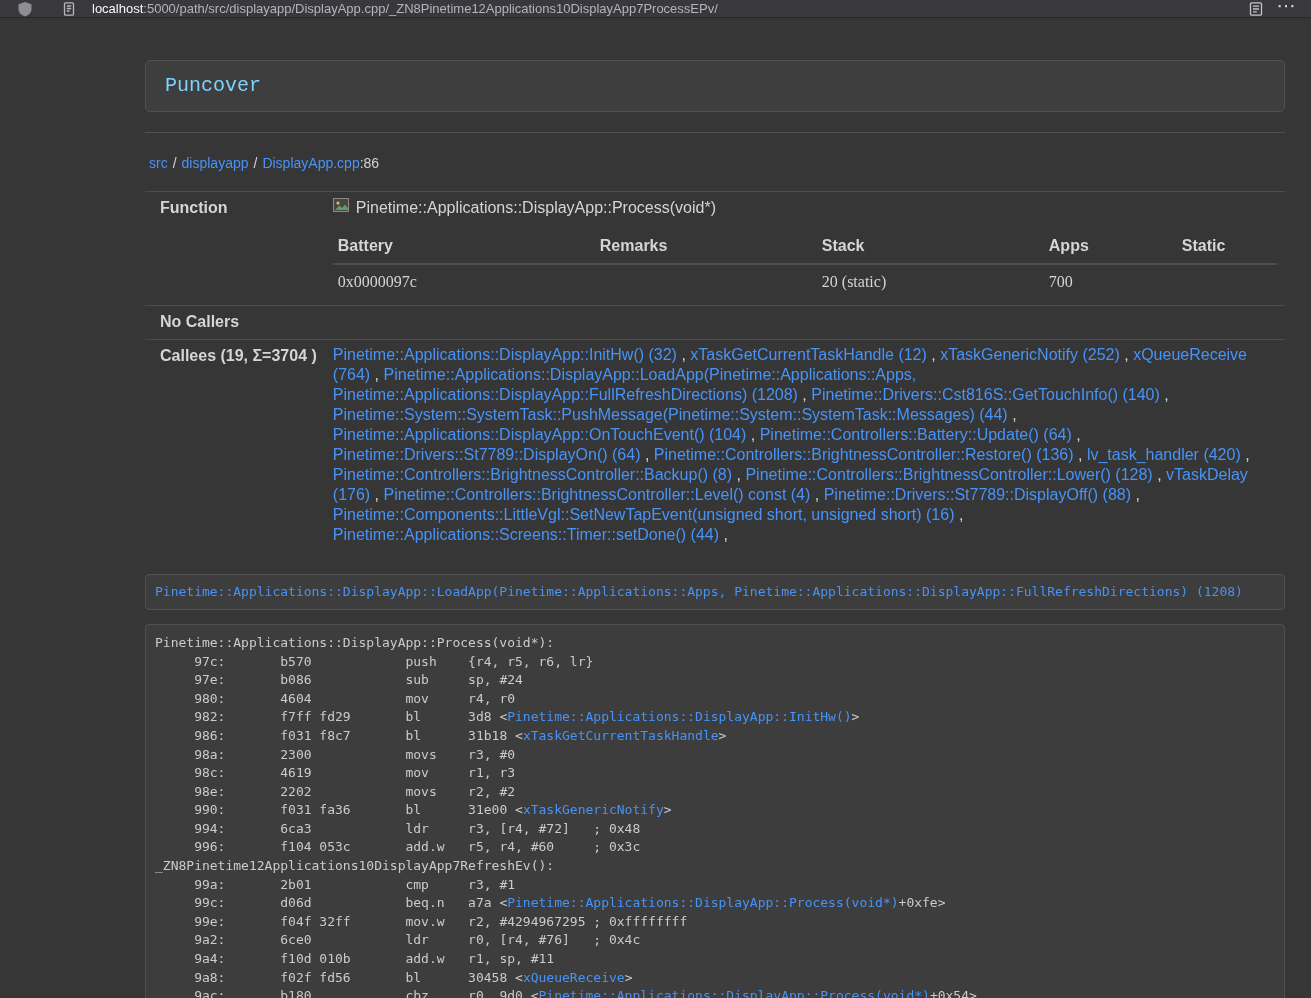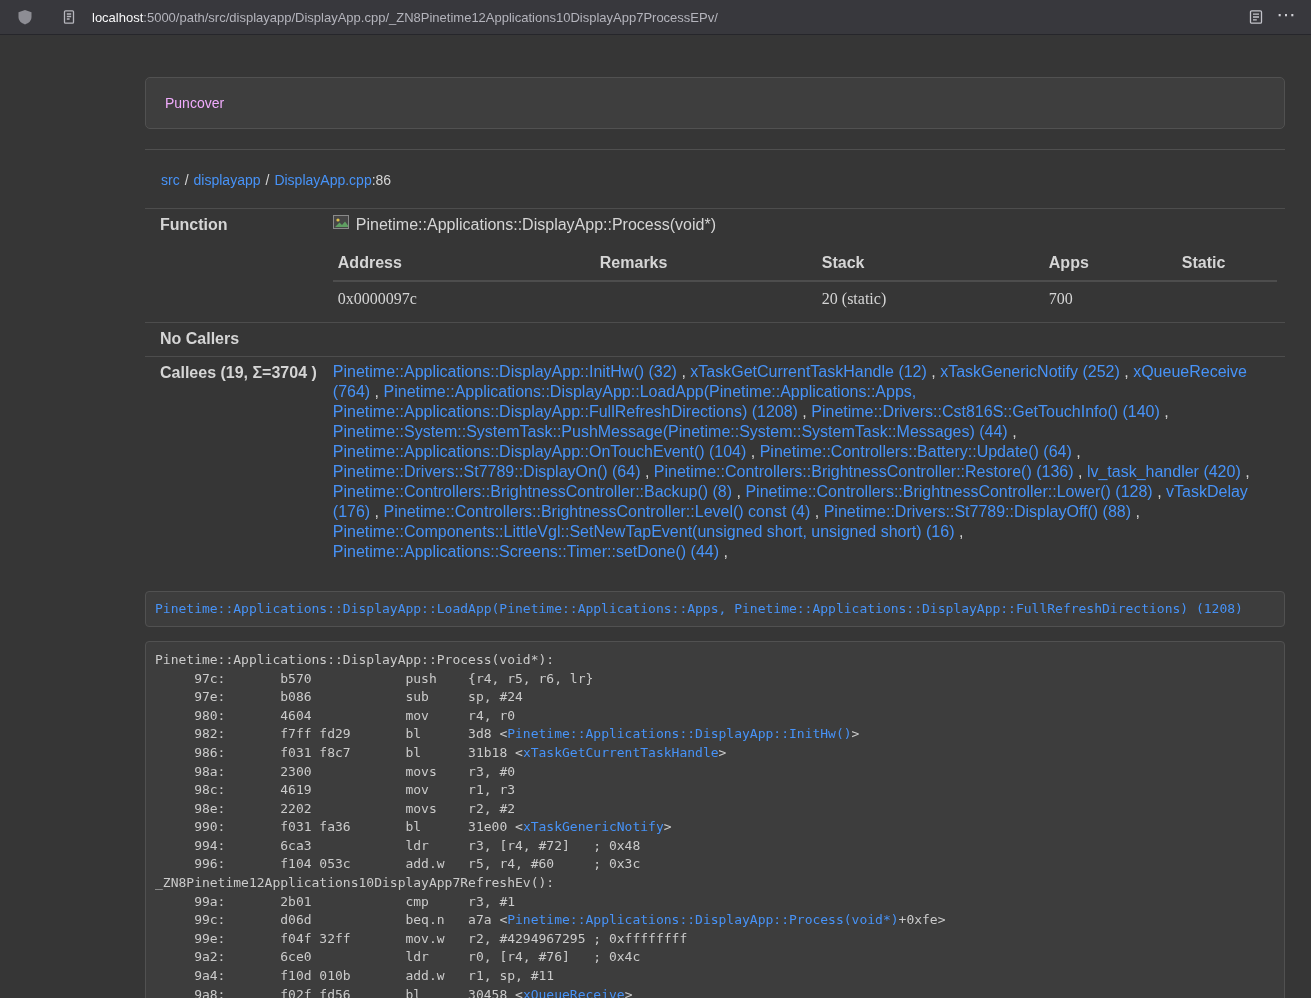--- a/index.html
+++ b/index.html
@@ -1,42 +1,42 @@
 <!DOCTYPE html>
 <html><head>
 <meta charset="utf-8">
 <style>
   * { margin:0; padding:0; box-sizing:border-box; }
   html,body { width:1311px; height:998px; overflow:hidden; background:#363636;
               font-family:"Liberation Sans",sans-serif; }
 
   
-  .toolbar { height:35px; background:#38383d; border-bottom:1px solid #26262b;
+  .toolbar { height:18px; background:#38383d; border-bottom:1px solid #26262b;
              display:flex; align-items:center; padding:0 10px; }
   .tb-btn { width:30px; height:28px; display:flex; align-items:center; justify-content:center;
             border-radius:3px; flex:0 0 auto; }
   .addr { display:flex; align-items:center; margin-left:14px; flex:1 1 auto; min-width:0; }
   .url { font-size:13px; margin-left:8px; white-space:nowrap; overflow:hidden; }
   .url .host { color:#f9f9fa; }
   .url .path { color:#b4b4bc; }
   .tb-right { margin-left:auto; display:flex; align-items:center; }
   .menu-glyph { font-size:19px; color:#d2d2d8; line-height:1; padding:0 4px 6px 4px; }
 
   
   .page { padding-top:42px; color:#d5d5d5; font-size:14px; line-height:1.43; }
   .container { margin-left:145px; width:1140px; }
   a { color:#4793f8; text-decoration:none; cursor:pointer; }
 
   .navbar { height:52px; background:#3e3e3e; border:1px solid #515151; border-radius:5px;
             display:flex; align-items:center; padding:0 19px; }
-  .brand { font-size:14px; color:#f0abfc; }
+  .brand { font-size:20px; color:#7dd3fc;font-family:Liberation Mono, monospace; }
 
   hr { border:0; border-top:1px solid #4f4f4f; margin:20px 0; }
 
-  .breadcrumb { margin:0 0 18px 16px; }
+  .breadcrumb { margin:0 0 18px 4px; }
   .breadcrumb .sep { color:#d5d5d5; margin:0 5px; }
   .breadcrumb .suffix { color:#d5d5d5; }
 
   
   table.symtable { width:100%; border-collapse:collapse; font-size:16px; }
   .symtable th, .symtable td { text-align:left; vertical-align:top; padding:5px 8px; }
   .symtable th.side { width:150px; font-weight:bold; white-space:nowrap; padding-left:15px; }
   .symtable tr.bt > th, .symtable tr.bt > td { border-top:1px solid #4d4d4d; }
   .fn-cell { display:flex; align-items:center; gap:7px; }
   table.inner { width:100%; border-collapse:collapse; table-layout:fixed; }
@@ -118,21 +118,21 @@
           <table class="inner">
             <colgroup>
               <col style="width:262px">
                   <col style="width:222px">
                   <col style="width:227px">
                   <col style="width:133px">
                   <col>
             </colgroup>
             <tbody>
                   <tr>
-              <th>Address</th>
+              <th>Battery</th>
               <th>Remarks</th>
               <th>Stack</th>
               <th>Apps</th>
               <th>Static</th>
             </tr>
             <tr>
               <td>0x0000097c</td>
               <td></td>
               <td>20 (static)</td>
               <td>700</td>

